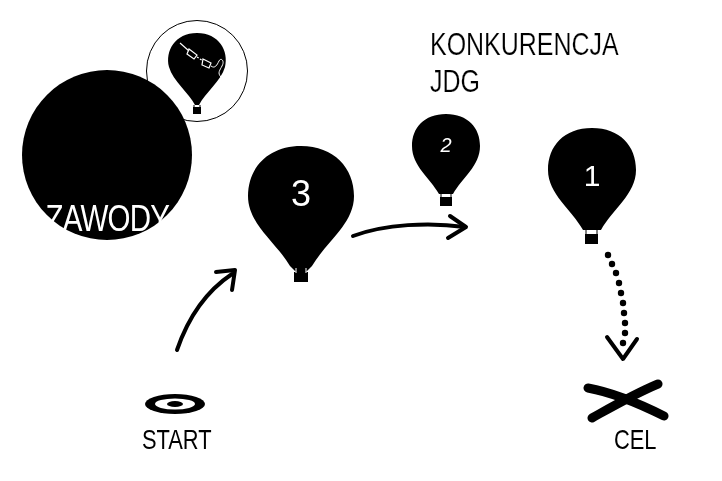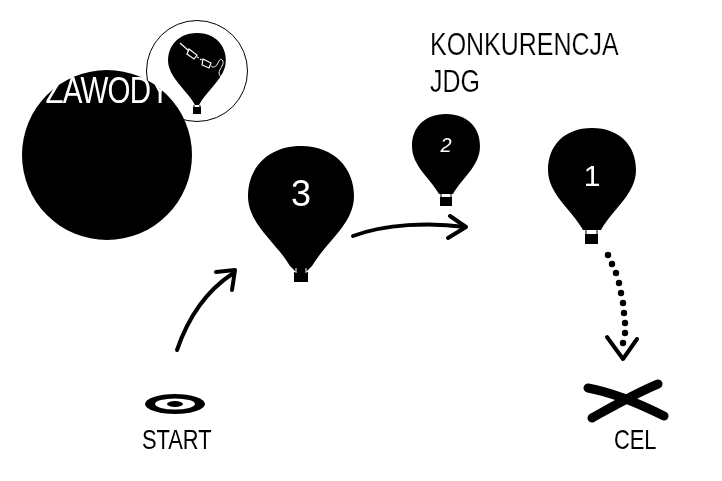--- a/index.html
+++ b/index.html
@@ -4,21 +4,21 @@
 <style>
   html, body { margin:0; padding:0; background:#ffffff; }
   body { width:722px; height:481px; position:relative; overflow:hidden;
          font-family:"DejaVu Sans", sans-serif; color:#000; }
   .abs { position:absolute; }
   .title { left:430px; top:26px; font-size:32px; font-weight:normal;
            letter-spacing:0px; transform:scaleX(0.78); transform-origin:left top;
            font-family:"Liberation Sans Narrow","Liberation Sans", sans-serif;
            font-weight:300; -webkit-text-stroke:0.2px #fff; }
   .big-circle { left:22px; top:70px; width:170px; height:170px; border-radius:50%;
-                background:#000; display:flex; align-items:flex-start; justify-content:center; }
+                background:#000; display:flex; align-items:flex-end; justify-content:center; }
   .big-circle span { color:#fff; font-size:36px; transform:scaleX(0.82);
                      font-family:"Liberation Sans", sans-serif; font-weight:300; letter-spacing:-1px;}
   .logo-circle { left:146px; top:20px; width:102px; height:102px; border-radius:50%;
                  border:1.5px solid #000; background:#fff; box-sizing:border-box; }
   .label { font-size:28px; transform:scaleX(0.78); transform-origin:left top;
            font-family:"Liberation Sans", sans-serif; font-weight:300; }
   .balloon-num { fill:#fff; font-family:"Liberation Sans", sans-serif; }
 </style>
 </head>
 <body>

